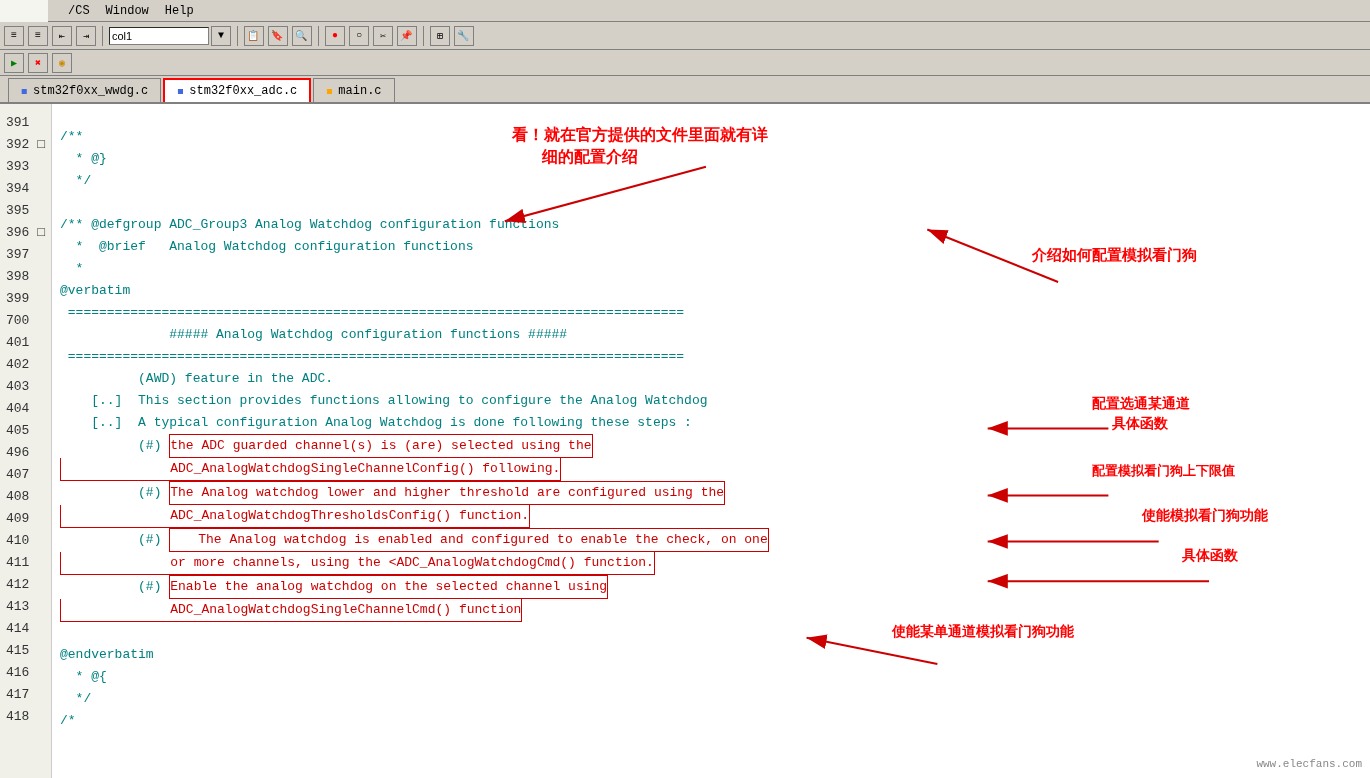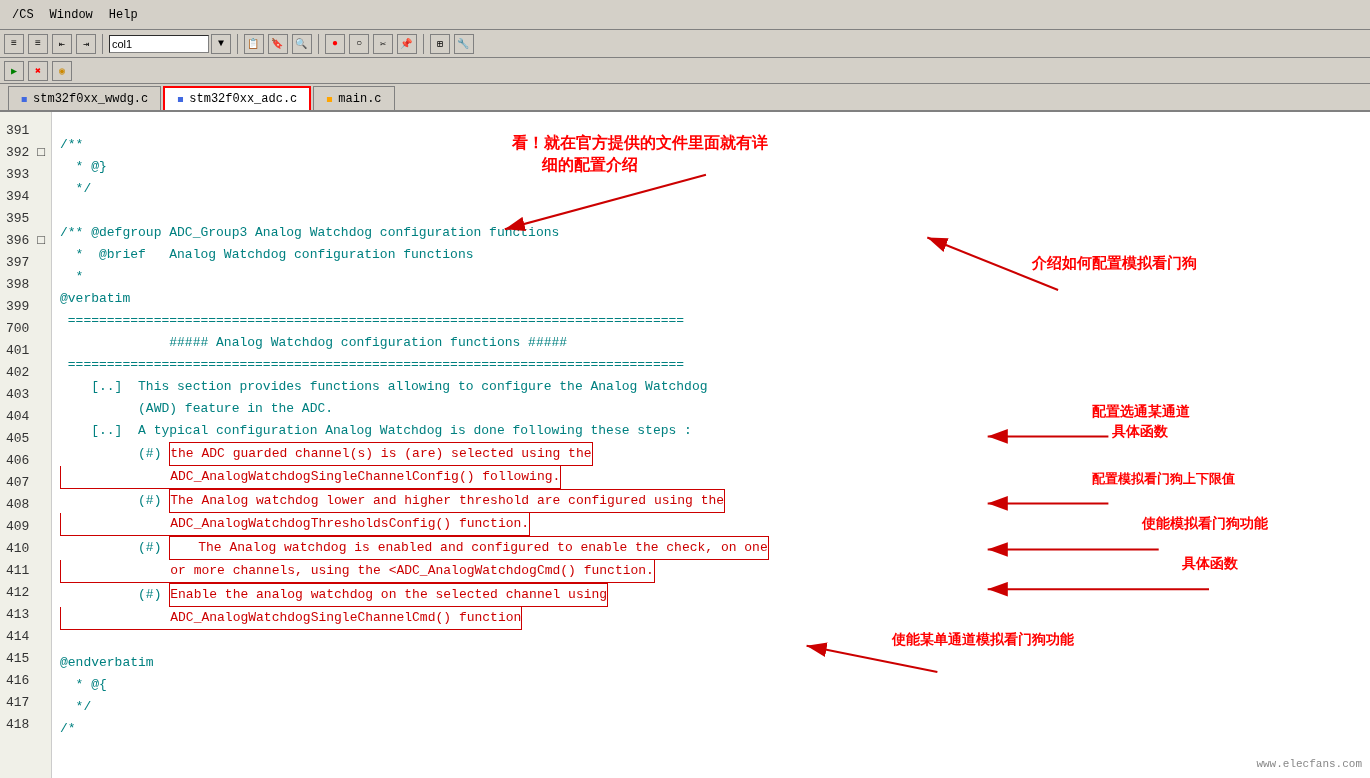--- a/index.html
+++ b/index.html
@@ -7,27 +7,28 @@
       font-family: 'Courier New', Courier, monospace;
       font-size: 13px;
       background: #f5f5f0;
       overflow: hidden;
       width: 1370px;
       height: 778px;
     }
     
     .menu-bar {
       background: #d4d0c8;
-      height: 30px;
-      display: flex;
-      align-items: center;
-      padding: 0 12px;
+      height: 22px;
+      display: flex;
+      align-items: center;
+      padding: 0 20px;
       gap: 16px;
       border-bottom: 1px solid #808080;
       font-size: 12px;
+      margin-left: 48px;
     }
     
     .toolbar {
       background: #d4d0c8;
       height: 28px;
       display: flex;
       align-items: center;
       padding: 2px 4px;
       gap: 4px;
       border-bottom: 1px solid #808080;
@@ -225,21 +226,21 @@
       <span class="ln">396 □</span>
       <span class="ln">397</span>
       <span class="ln">398</span>
       <span class="ln">399</span>
       <span class="ln">700</span>
       <span class="ln">401</span>
       <span class="ln">402</span>
       <span class="ln">403</span>
       <span class="ln">404</span>
       <span class="ln">405</span>
-      <span class="ln">406</span>
+      <span class="ln">496</span>
       <span class="ln">407</span>
       <span class="ln">408</span>
       <span class="ln">409</span>
       <span class="ln">410</span>
       <span class="ln">411</span>
       <span class="ln">412</span>
       <span class="ln">413</span>
       <span class="ln">414</span>
       <span class="ln">415</span>
       <span class="ln">416</span>
@@ -254,22 +255,22 @@
       <div class="code-line comment">  * @}</div>
       <div class="code-line comment">  */</div>
       <div class="code-line">&nbsp;</div>
       <div class="code-line comment">/** @defgroup ADC_Group3 Analog Watchdog configuration functions</div>
       <div class="code-line comment">  *  @brief&nbsp;&nbsp; Analog Watchdog configuration functions</div>
       <div class="code-line comment">  *</div>
       <div class="code-line comment">@verbatim</div>
       <div class="code-line comment"> ===============================================================================</div>
       <div class="code-line comment">              ##### Analog Watchdog configuration functions #####</div>
       <div class="code-line comment"> ===============================================================================</div>
+      <div class="code-line comment">          (AWD) feature in the ADC.</div>
       <div class="code-line comment">    [..]  This section provides functions allowing to configure the Analog Watchdog</div>
-      <div class="code-line comment">          (AWD) feature in the ADC.</div>
       <div class="code-line comment">    [..]  A typical configuration Analog Watchdog is done following these steps :</div>
 
       <div class="code-line">
         <span class="comment">          (#) </span><span style="color:#cc0000; border:1.5px solid #cc0000; display:inline;">the ADC guarded channel(s) is (are) selected using the</span>
       </div>
       <div class="code-line">
         <span style="color:#cc0000; border-left:1.5px solid #cc0000; border-right:1.5px solid #cc0000; border-bottom:1.5px solid #cc0000; display:inline;">              ADC_AnalogWatchdogSingleChannelConfig() following.</span>
       </div>
 
       <div class="code-line">

